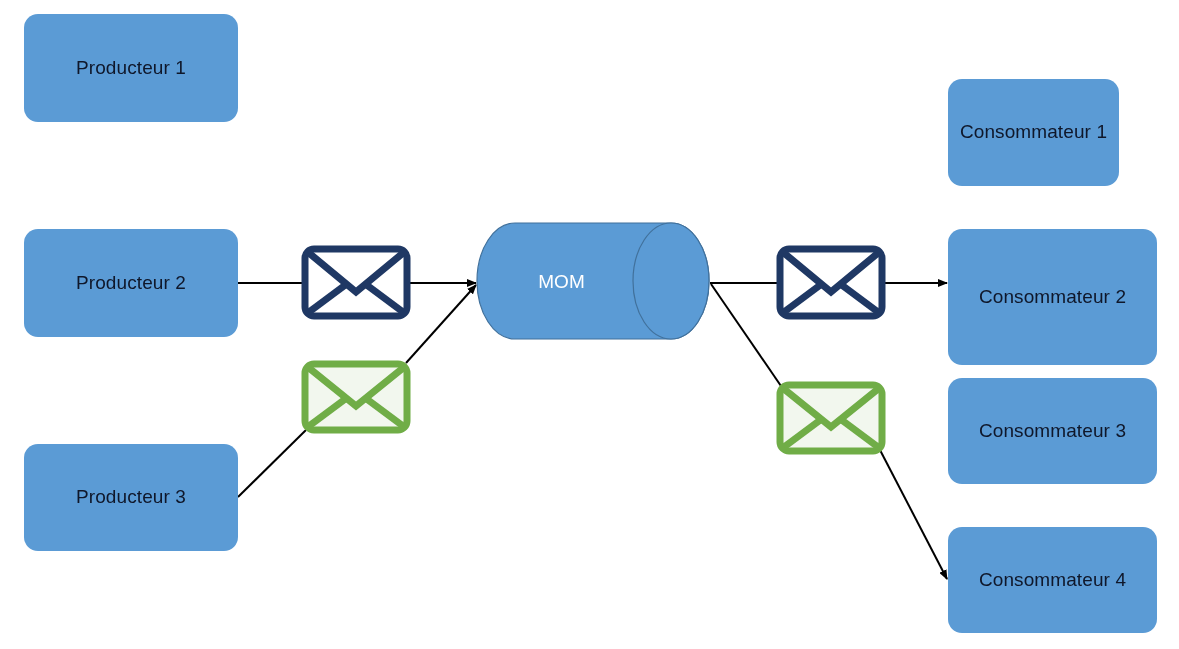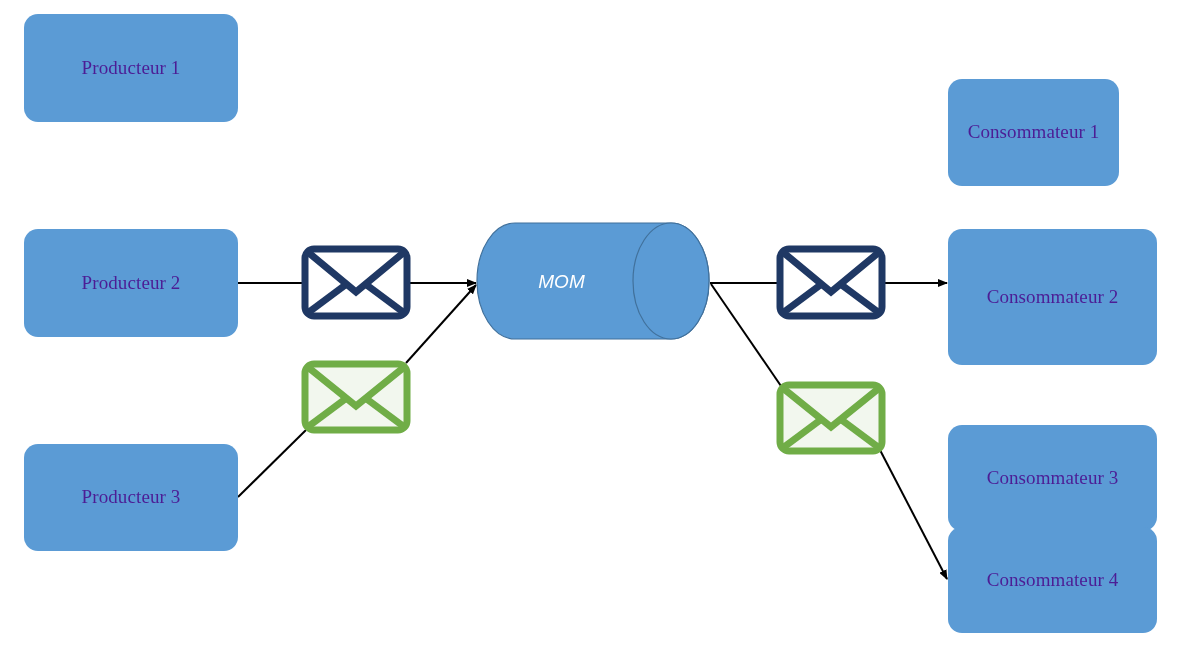--- a/index.html
+++ b/index.html
@@ -27,23 +27,23 @@
     pointer-events: none;
   }
   .node-box {
     position: absolute;
     box-sizing: border-box;
     background: #5B9BD5;
     border-radius: 14px;
     display: flex;
     align-items: center;
     justify-content: center;
-    color: #4c1d95;
+    color: #0f172a;
     font-size: 19px;
-    font-family: Liberation Serif, serif;
+    font-family: Liberation Sans, sans-serif;
     font-weight: 400;
     letter-spacing: 0.1px;
     text-align: center;
     line-height: 1.2;
   }
   .cylinder {
     position: absolute;
   }
   .cylinder-label {
     position: absolute;
@@ -91,32 +91,32 @@
 
   <div class="node-box" style="left:24px; top:444px; width:214px; height:107px;">
     <span>Producteur 3</span>
   </div>
 
   <div class="cylinder" style="left:474px; top:220px; width:240px; height:124px;">
     <svg width="240" height="124" viewBox="0 0 240 124" xmlns="http://www.w3.org/2000/svg">
       <path d="M41,3 L197,3 A38,58 0 0 1 197,119 L41,119 A38,58 0 0 1 41,3 Z" fill="#5B9BD5" stroke="#41719C" stroke-width="1.2"></path>
       <ellipse cx="197" cy="61" rx="38" ry="58" fill="#5B9BD5" stroke="#41719C" stroke-width="1.2"></ellipse>
     </svg>
-    <div class="cylinder-label" style="left:0; top:0; width:175px; height:124px; display:flex; align-items:center; justify-content:center;font-style:italic;">MOM</div>
+    <div class="cylinder-label" style="left:0; top:0; width:175px; height:124px; display:flex; align-items:center; justify-content:center;">MOM</div>
   </div>
 
   <div class="node-box" style="left:948px; top:79px; width:171px; height:107px;">
     <span>Consommateur 1</span>
   </div>
 
   <div class="node-box" style="left:948px; top:229px; width:209px; height:136px;">
     <span>Consommateur 2</span>
   </div>
 
-  <div class="node-box" style="left:948px; top:378px; width:209px; height:106px;margin-top:47px;">
+  <div class="node-box" style="left:948px; top:378px; width:209px; height:106px;">
     <span>Consommateur 3</span>
   </div>
 
   <div class="node-box" style="left:948px; top:527px; width:209px; height:106px;">
     <span>Consommateur 4</span>
   </div>
 
   <div class="envelope" style="left:301px; top:245px; width:110px; height:75px;">
     <svg width="110" height="75" viewBox="0 0 110 75" xmlns="http://www.w3.org/2000/svg">
       <rect x="4" y="4" width="102" height="67" rx="9" ry="9" fill="#FFFFFF" stroke="#1F3864" stroke-width="7"></rect>

